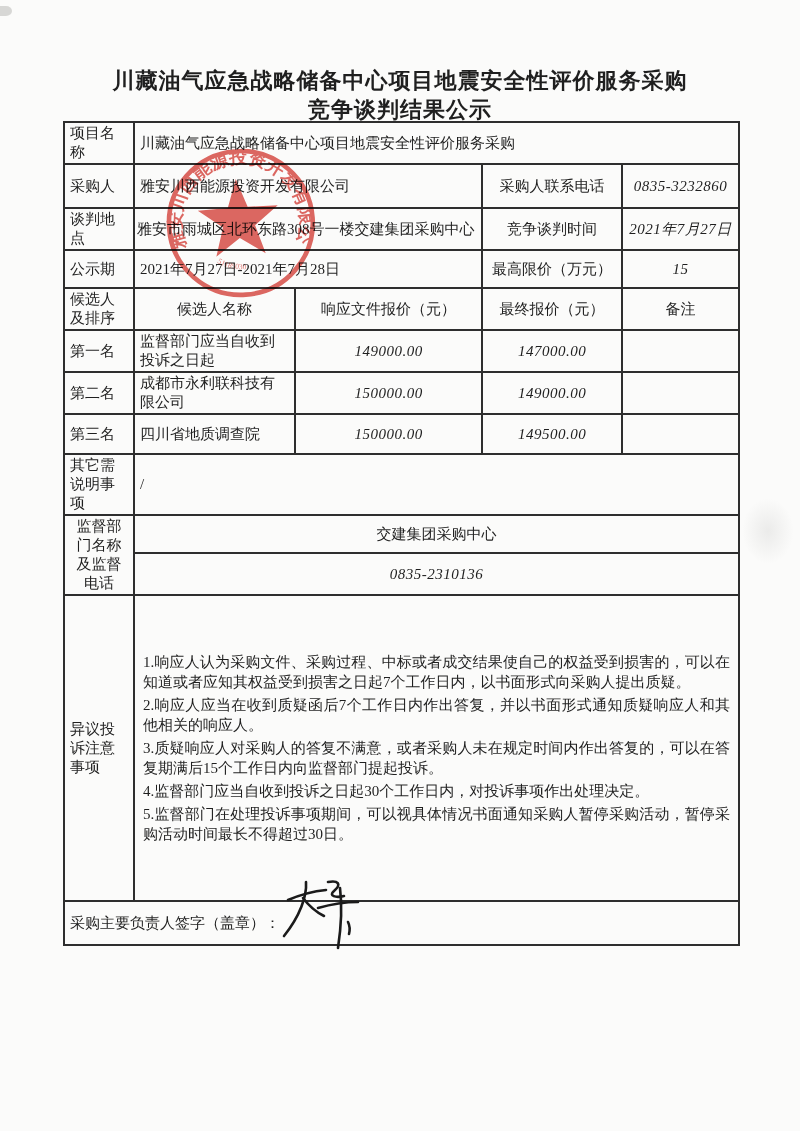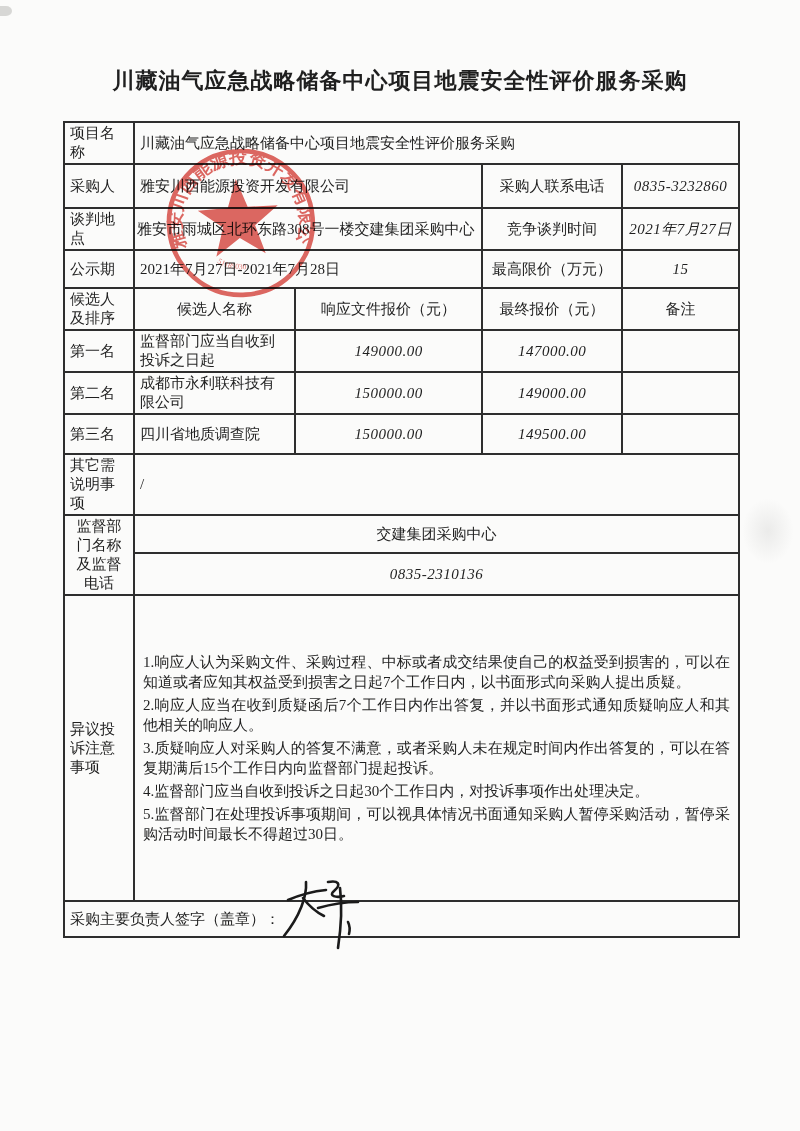--- a/index.html
+++ b/index.html
@@ -58,20 +58,21 @@
 </style>
 </head>
 <body>
 
 <div class="page">
 
   <div class="speck"></div>
 
   <div class="title">
     <div>川藏油气应急战略储备中心项目地震安全性评价服务采购</div>
+    <div>竞争谈判结果公示</div>
   </div>
 
   <table class="doc">
     <colgroup>
       <col style="width:70px">
         <col style="width:161px">
         <col style="width:187px">
       <col style="width:140px">
         <col style="width:117px">
     </colgroup>
@@ -140,21 +141,21 @@
     <tr style="height:306px">
       <td class="lbl">异议投诉注意事项</td>
       <td class="objection-body" colspan="4">
         <p class="objection-item">1.响应人认为采购文件、采购过程、中标或者成交结果使自己的权益受到损害的，可以在知道或者应知其权益受到损害之日起7个工作日内，以书面形式向采购人提出质疑。</p>
         <p class="objection-item">2.响应人应当在收到质疑函后7个工作日内作出答复，并以书面形式通知质疑响应人和其他相关的响应人。</p>
         <p class="objection-item">3.质疑响应人对采购人的答复不满意，或者采购人未在规定时间内作出答复的，可以在答复期满后15个工作日内向监督部门提起投诉。</p>
         <p class="objection-item">4.监督部门应当自收到投诉之日起30个工作日内，对投诉事项作出处理决定。</p>
         <p class="objection-item">5.监督部门在处理投诉事项期间，可以视具体情况书面通知采购人暂停采购活动，暂停采购活动时间最长不得超过30日。</p>
       </td>
     </tr>
-    <tr style="height:36px">
+    <tr style="height:44px">
       <td class="lbl" colspan="5">采购主要负责人签字（盖章）：</td>
     </tr>
   </tbody>
     </table>
 
   <div class="smudge"></div>
 
   <div class="stamp">
     <svg width="154" height="152" viewBox="0 0 148 148">
       <defs>

